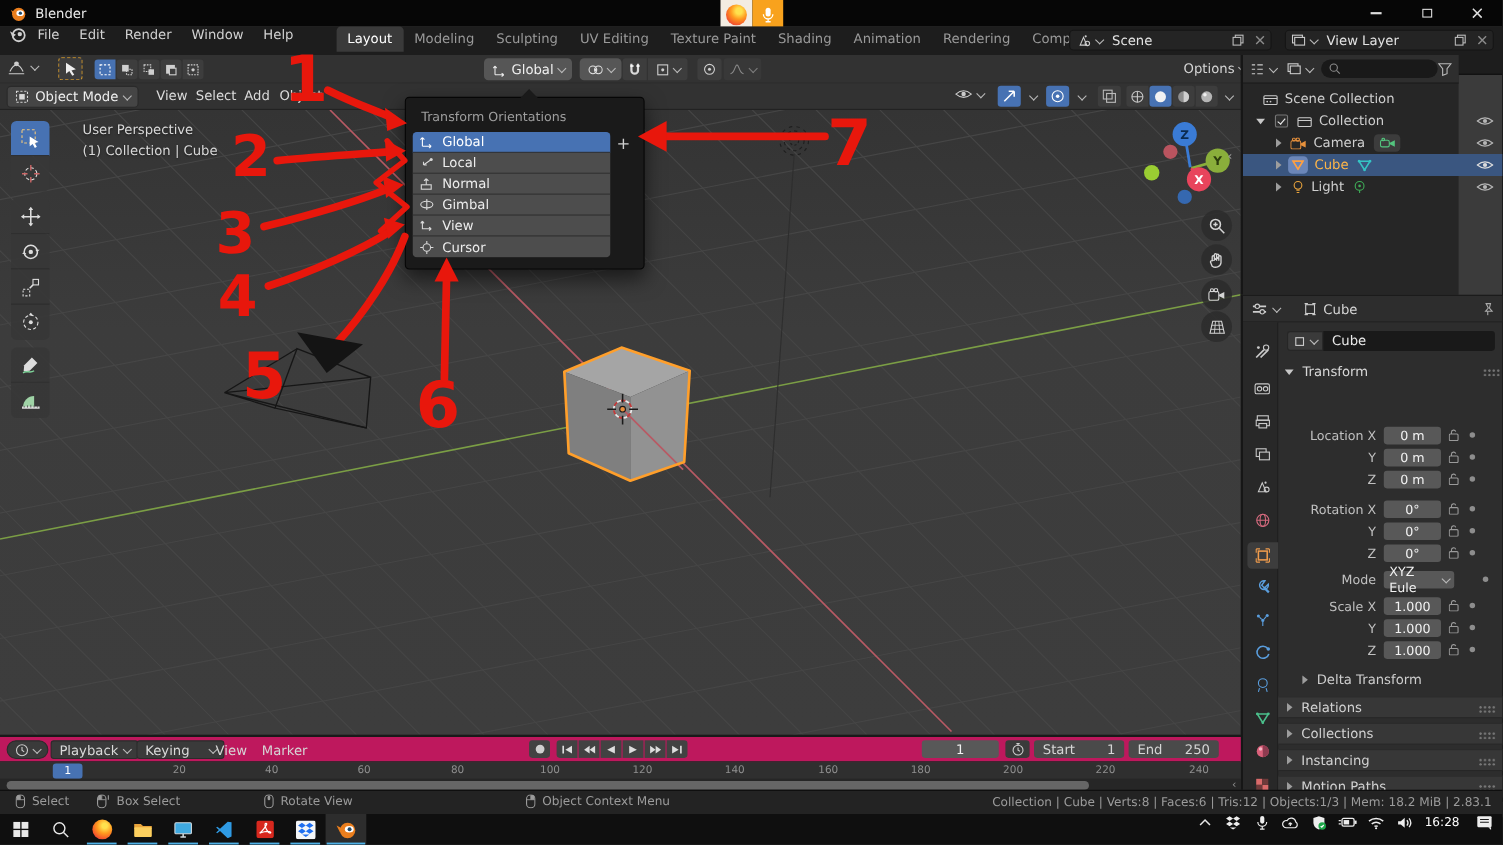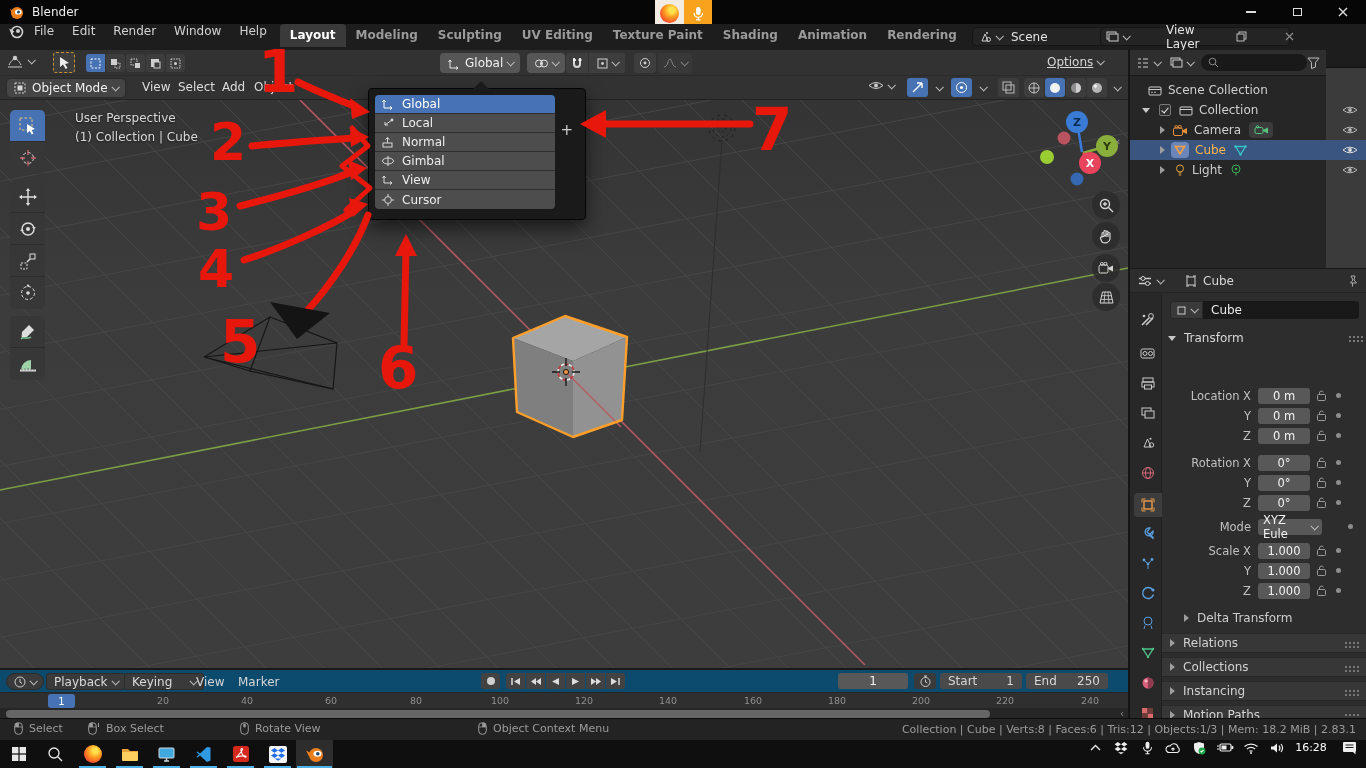--- a/index.html
+++ b/index.html
@@ -15,21 +15,21 @@
   .tri-right{width:0;height:0;border-top:4px solid transparent;border-bottom:4px solid transparent;border-left:5px solid #9d9d9d;}
   .grip{width:16px;height:7px;background-image:radial-gradient(#777 1px,transparent 1.2px);background-size:4px 4px;}
   
   .titlebar{left:0;top:0;width:1366px;height:24px;background:#060606;display:flex;align-items:center;}
   .titlebar .ttl{margin-left:8px;color:#ececec;}
   .wbtns{position:absolute;right:0;top:0;height:24px;display:flex;}
   .wbtn{width:46px;height:24px;display:flex;align-items:center;justify-content:center;}
   
   .topbar{left:0;top:24px;width:1366px;height:44px;background:#1d1d1d;border-bottom:1px solid #101010;display:flex;align-items:flex-start;}
   .menu-item{padding:0 9px;color:#d2d2d2;}
-  .ws-tabs{display:flex;align-items:center;margin-left:4px;font-weight:bold;}
+  .ws-tabs{display:flex;align-items:center;margin-left:30px;}
   .ws-tab{padding:4px 10px 5px;color:#9a9a9a;border-radius:4px 4px 0 0;}
   .ws-tab.active{background:#3a3a3a;color:#fff;}
   .id-widget{position:absolute;top:3px;height:19px;background:#242424;border:1px solid #151515;border-radius:4px;display:flex;align-items:center;}
   .id-widget .seg{display:flex;align-items:center;padding:0 5px;height:100%;}
   .id-widget .name{flex:1;color:#e3e3e3;padding:0 4px;}
   
   .hdr1{left:0;top:50px;width:1128px;height:26px;background:#323232;border-bottom:1px solid #2a2a2a;}
   .hdr2{left:0;top:76px;width:1128px;height:24px;background:#323232;border-bottom:1px solid #222;}
   .pill{display:flex;align-items:center;background:#565656;border-radius:4px;height:20px;padding:0 7px;color:#f0f0f0;}
   .pill.dk{background:#454545;}
@@ -79,21 +79,21 @@
   .fieldrow{position:absolute;display:flex;align-items:center;height:17px;width:206px;}
   .flabel{width:96px;text-align:right;color:#c0c0c0;font-size:11.5px;padding-right:7px;}
   .fval{width:52px;height:16px;background:#585858;border-radius:3px;color:#f2f2f2;font-size:11.5px;display:flex;align-items:center;justify-content:center;}
   .fval.wide{width:64px;justify-content:space-between;padding:0 5px;}
   .lockdot{display:flex;align-items:center;margin-left:7px;gap:9px;}
   .dot{width:5px;height:5px;border-radius:50%;background:#8d8d8d;}
   .secbar{position:absolute;left:0;width:206px;height:20px;background:#373737;border-top:1px solid #2a2a2a;border-bottom:1px solid #262626;display:flex;align-items:center;padding:0 8px;color:#d2d2d2;}
   .secbar .grip{position:absolute;right:8px;top:7px;}
   
   .timeline{left:0;top:668px;width:1128px;height:50px;background:#2b2b2b;border-top:2px solid #191919;}
-  .tl-hdr{height:23px;background:#0c4a6e;border-bottom:1px solid #262626;position:relative;}
+  .tl-hdr{height:23px;background:#be185d;border-bottom:1px solid #262626;position:relative;}
   .tl-pill{position:absolute;top:3px;height:17px;background:#3a3a3a;border:1px solid #2b2b2b;border-radius:3px;display:flex;align-items:center;padding:0 7px;color:#dadada;}
   .tl-txt{position:absolute;top:5px;color:#d6d6d6;}
   .pbtn{width:19px;height:16px;background:#424242;display:flex;align-items:center;justify-content:center;}
   .ruler{position:absolute;top:23px;left:0;width:1128px;height:15px;background:#2f2f2f;}
   .tick{position:absolute;top:2px;font-size:9.5px;color:#8f8f8f;transform:translateX(-50%);}
   .scrollzone{position:absolute;top:38px;left:0;width:1128px;height:12px;background:#262626;}
   .thumb{position:absolute;left:6px;top:2px;width:984px;height:8px;background:#666;border-radius:4px;}
   .playhead{position:absolute;left:48px;top:1px;width:27px;height:14px;background:#4772b3;border-radius:3px;color:#fff;
             display:flex;align-items:center;justify-content:center;font-size:10px;}
   
@@ -190,21 +190,21 @@
             <rect x="3" y="1" width="7" height="7" fill="none" stroke="#bbb"></rect>
             <rect x="1" y="3" width="7" height="7" fill="#242424" stroke="#bbb"></rect>
           </svg>
         </span>
       <span class="seg" data-name="scene-unlink-button">
           <svg width="9" height="9">
             <path d="M1 1l7 7M8 1 1 8" stroke="#8b8b8b" stroke-width="1.3"></path>
           </svg>
         </span>
     </div>
-    <div class="id-widget" style="left:1100px;width:190px;gap:28px;" data-name="view-layer-selector">
+    <div class="id-widget" style="left:1168px;width:190px;" data-name="view-layer-selector">
       <span class="seg" data-name="view-layer-browse-button">
         <svg width="13" height="11" data-name="view-layer-icon">
             <rect x="1" y="1" width="9" height="7" fill="none" stroke="#ccc"></rect>
             <rect x="3" y="3" width="9" height="7" fill="#242424" stroke="#ccc"></rect>
           </svg>
         <span class="chev"></span>
       </span>
       <span class="name" data-name="view-layer-name">View Layer</span>
       <span class="seg" data-name="view-layer-new-button">
           <svg width="11" height="11">
@@ -298,21 +298,21 @@
           <circle cx="6" cy="6" r="4.5" fill="none" stroke="#cfcfcf"></circle>
           <circle cx="6" cy="6" r="1.4" fill="#cfcfcf"></circle>
         </svg>
     </div>
     <div class="abs hbtn" style="left:658px;top:3px;width:34px;height:20px;opacity:.55;" data-name="proportional-falloff-dropdown">
       <svg width="14" height="12" data-name="falloff-curve-icon">
           <path d="M1 10C5 10 5 2 7 2s2 8 6 8" fill="none" stroke="#cfcfcf"></path>
         </svg>
       <span class="chev"></span>
     </div>
-    <div class="abs row" style="left:1047px;top:5px;text-decoration:underline;" data-name="options-dropdown">
+    <div class="abs row" style="left:1076px;top:5px;" data-name="options-dropdown">
       <span data-name="options-label">Options</span>
         <span class="chev"></span>
     </div>
   </div>
 
   <div class="abs hdr2" data-name="viewport-header">
     <div class="abs pill dk" style="left:6px;top:2px;border:1px solid #2a2a2a;" data-name="mode-dropdown">
       <svg width="12" height="12" style="margin-right:6px" data-name="object-mode-icon">
           <rect x="1" y="1" width="10" height="10" fill="none" stroke="#d8d8d8" stroke-dasharray="2 1.5"></rect>
           <rect x="3.5" y="3.5" width="5" height="5" fill="#d8d8d8"></rect>
@@ -572,20 +572,21 @@
       <svg width="15" height="13" data-name="grid-icon">
           <path d="M3.5 1h8L14 12H1z" fill="none" stroke="#d5d5d5"></path>
           <path d="M6 1 5 12M9 1l1 11M2.2 4.7h10.6M1.6 8.4h11.8" stroke="#d5d5d5" stroke-width=".8"></path>
         </svg>
     </div>
     <div class="abs" style="left:1116px;top:35px;color:#9a9a9a;font-size:11px;" data-name="sidebar-collapse-handle">‹</div>
   </div>
 
   <div class="popup" data-name="transform-orientations-popup">
     <div class="popup-notch" data-name="popup-notch"></div>
+    <div class="popup-title" data-name="popup-title">Transform Orientations</div>
     <div class="popup-list" data-name="orientation-list">
       <div class="popup-item selected" data-name="orientation-item-global">
         <svg width="14" height="12" data-name="global-axis-icon">
             <path d="M3 10V2m0 0L1.2 4M3 2l1.8 2M3 10h8m0 0-2-1.7M11 10l-2 1.7" stroke="#fff" fill="none"></path>
           </svg>
         <span data-name="orientation-label">Global</span>
       </div>
       <div class="popup-item" data-name="orientation-item-local">
         <svg width="14" height="12" data-name="local-axis-icon">
             <path d="M11 3 4 8m0 0h3M4 8V5" stroke="#d8d8d8" fill="none"></path>

